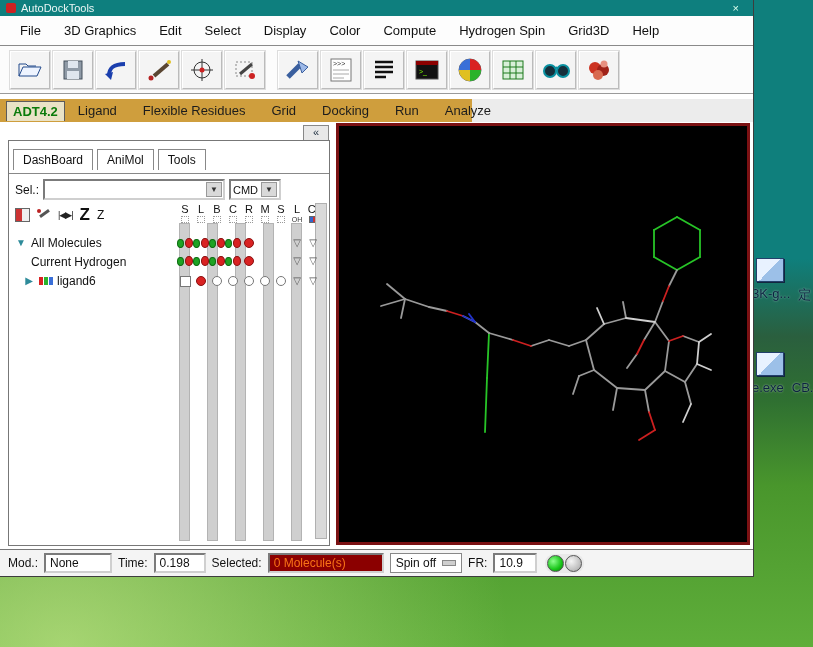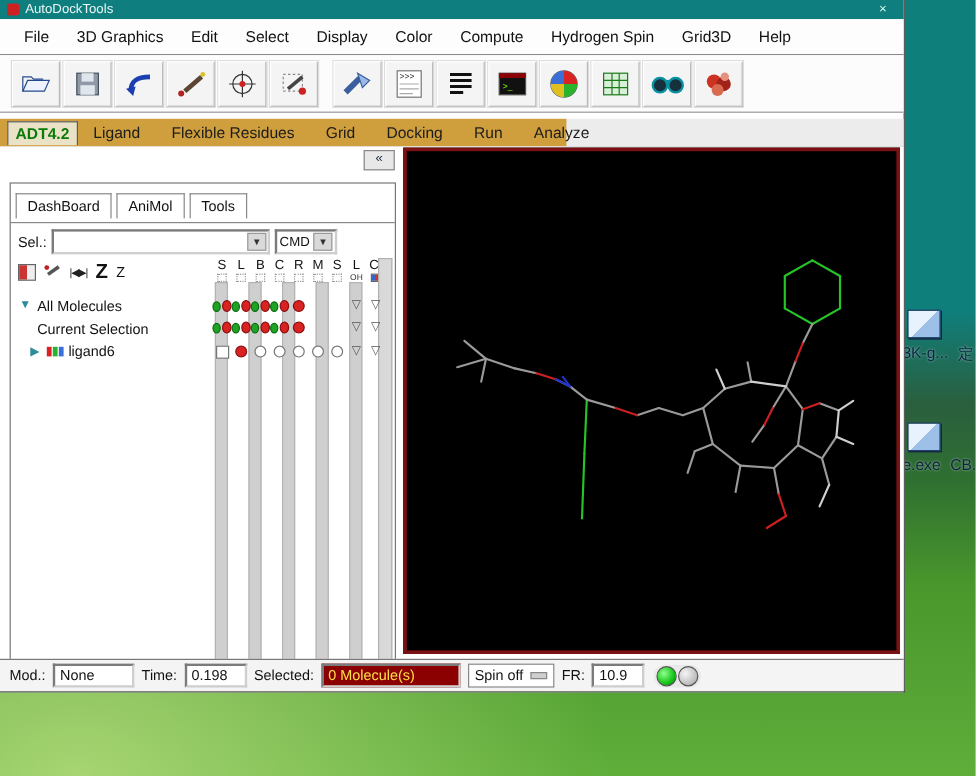--- a/index.html
+++ b/index.html
@@ -20,21 +20,21 @@
   .tbtn.gap{margin-left:10px;}
   
   .tabbar{position:absolute;left:0;top:99px;width:100%;height:23px;background:#ececec;border-bottom:1px solid #8a8a8a;}
   .tabstrip{position:absolute;left:0;top:0;width:472px;height:23px;background:#cf9e3d;display:flex;align-items:center;gap:0;}
   .tab{font-size:13px;color:#1c1c1c;padding:0 13px;white-space:nowrap;}
   .tab.sel{background:#e9e2c6;border:1px solid #5c5c5c;border-bottom:none;color:#0a7a0a;font-weight:bold;padding:2px 6px;margin-left:6px;}
   
   .main{position:absolute;left:0;top:122px;width:100%;height:427px;background:#ffffff;}
   .collapse-btn{position:absolute;left:303px;top:3px;width:24px;height:15px;background:#e8e8e8;border:1px solid #888;font-size:11px;line-height:13px;text-align:center;color:#234;}
   
-  .panel{position:absolute;left:8px;top:18px;width:322px;height:406px;background:#fff;border:1px solid #777;box-sizing:border-box;font-size:12px;color:#111;margin-top:12px;}
+  .panel{position:absolute;left:8px;top:18px;width:322px;height:406px;background:#fff;border:1px solid #777;box-sizing:border-box;font-size:12px;color:#111;}
   .ptabs{position:absolute;left:4px;top:8px;display:flex;gap:4px;}
   .ptab{border:1px solid #888;border-bottom:none;background:#fff;padding:3px 9px;font-size:12px;}
   .pdivider{position:absolute;left:0;top:32px;width:100%;border-top:1px solid #888;}
   .selrow{position:absolute;left:6px;top:38px;display:flex;align-items:center;gap:4px;}
   .combo{width:178px;height:17px;border:2px inset #cfcfcf;background:#fff;position:relative;}
   .combo .arrowbox,.cmd .arrowbox{width:14px;height:13px;background:#d9d9d9;border:1px solid #999;font-size:8px;line-height:13px;text-align:center;color:#333;}
   .combo .arrowbox{position:absolute;right:1px;top:1px;}
   .cmd{height:17px;border:2px inset #cfcfcf;background:#fff;display:flex;align-items:center;gap:3px;padding:0 2px;font-size:11px;}
   .iconrow{position:absolute;left:6px;top:64px;display:flex;align-items:center;gap:7px;height:20px;}
   .zbig{font-size:17px;font-weight:bold;}
@@ -70,21 +70,21 @@
   .dw{width:8px;height:8px;border-radius:50%;background:#fff;border:1px solid #777;}
   .dsq{width:9px;height:9px;background:#fff;border:1px solid #777;}
   .dtri{color:#555;font-size:10px;line-height:10px;}
   
   .viewer{position:absolute;left:336px;top:1px;width:414px;height:422px;background:#000;border:3px solid #7b1113;box-sizing:border-box;}
   .viewer svg{display:block;}
   .mgl{stroke:#9a9a9a;} .mwl{stroke:#cfcfcf;} .mrl{stroke:#cc2020;} .mbl{stroke:#2233cc;} .mgr{stroke:#27c427;}
   
   .statusbar{position:absolute;left:0;top:549px;width:753px;height:27px;background:#f4f4f4;border-top:1px solid #777;display:flex;align-items:center;gap:6px;padding:0 8px;box-sizing:border-box;font-size:12px;color:#111;}
   .sfield{border:2px inset #cfcfcf;background:#fff;height:16px;line-height:16px;padding:0 4px;font-size:12px;}
-  .sfield.red{background:#8b0000;color:#fde047;min-width:104px;}
+  .sfield.red{background:#8b0000;color:#f97316;min-width:104px;}
   .progress{width:150px;height:16px;background:#1a1acc;color:#fff;text-align:center;font-size:11px;line-height:16px;border:1px solid #00008b;}
   .spinbox{border:1px solid #888;background:#fff;height:18px;display:flex;align-items:center;gap:6px;padding:0 5px;}
   .spin-ind{width:12px;height:4px;background:#cfcfcf;border:1px solid #888;}
   .lamp{width:15px;height:15px;border-radius:50%;border:1px solid #555;}
   .lamp.on{background:radial-gradient(circle at 35% 35%,#8dff8d,#18c418 60%,#0a7a0a);}
   .lamp.off{background:radial-gradient(circle at 35% 35%,#f5f5f5,#bbb 70%,#999);}
   .lamps{display:flex;align-items:center;background:#e9e9e9;border-radius:9px;padding:1px 2px;gap:1px;margin-left:2px;}
   
   .dicon-group{position:absolute;width:60px;text-align:left;}
   .dicon{width:26px;height:22px;margin-left:4px;background:linear-gradient(135deg,#e8f2ff 50%,#9cc0e8 50%);border:1px solid #23406b;box-shadow:1px 1px 0 #12263f;}
@@ -333,21 +333,21 @@
           <div class="vbar" style="left:114px;"></div>
         </div>
         <div class="pscroll"></div>
 
         <div class="tree">
           <div class="trow">
             <span class="expander">▼</span>
             <span>All Molecules</span>
           </div>
           <div class="trow" style="padding-left:16px;">
-            <span>Current Selection</span>
+            <span>Current Hydrogen</span>
           </div>
           <div class="trow" style="padding-left:8px;">
             <span class="expander">▶</span>
             <span class="lig-ico">
                 <b style="background:#d92222;"></b>
                 <b style="background:#2bb32b;"></b>
                 <b style="background:#3a6fd8;"></b>
               </span>
             <span>ligand6</span>
           </div>

